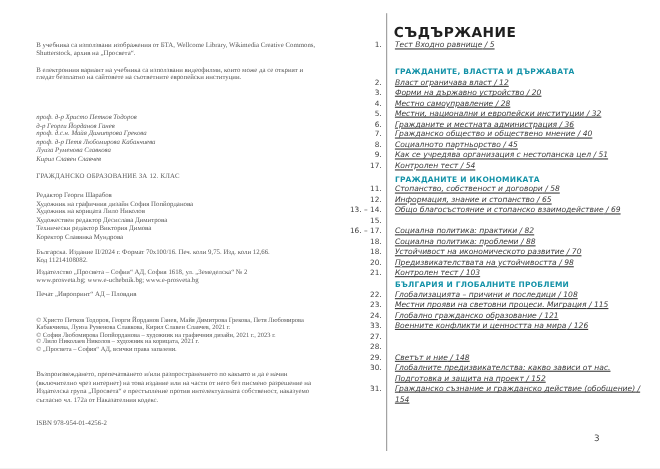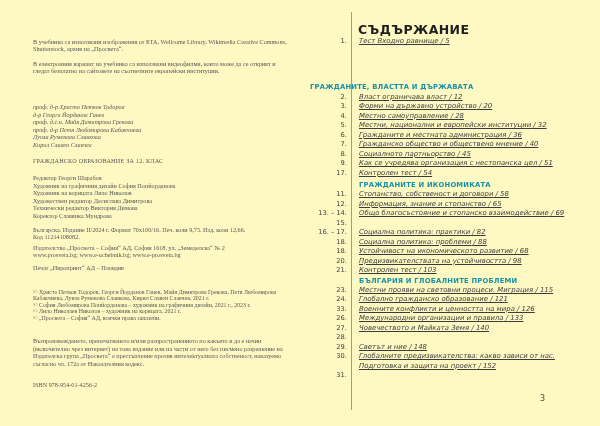--- a/index.html
+++ b/index.html
@@ -1,17 +1,17 @@
 <!DOCTYPE html>
 <html><head>
 <meta charset="utf-8">
 <style>
   html,body{margin:0;padding:0;background:#e9e9e9;}
   .spread{
-    position:relative;width:600px;height:426px;background:#fef9c3;
+    position:relative;width:600px;height:426px;background:#ffffff;
     overflow:hidden;font-family:"Liberation Serif",serif;
   }
   
   .lp{position:absolute;left:33px;width:256px;color:#575757;
       font-size:6.2px;line-height:7.3px;}
   .lp-note1{top:38px;}
   .lp-note2{top:60px;}
   .lp-authors{top:103px;font-style:italic;line-height:7.6px;}
   .lp-booktitle{top:157px;letter-spacing:0.2px;}
   .lp-editorial{top:174px;line-height:7.6px;}
@@ -79,21 +79,21 @@
   <div class="lp lp-legal">Възпроизвеждането, препечатването и/или разпространението по какъвто и да е начин (включително чрез интернет) на това издание или на части от него без писмено разрешение на Издателска група „Просвета“ е престъпление против интелектуалната собственост, наказуемо съгласно чл. 172а от Наказателния кодекс.</div>
   <div class="lp lp-isbn">ISBN 978-954-01-4256-2</div>
 
   <div class="toc-rule"></div>
   <div class="toc-title">СЪДЪРЖАНИЕ</div>
   <div class="toc-list">
       <div class="toc-row">
         <span class="toc-num">1.</span>
         <span class="toc-label">Тест Входно равнище<span class="toc-page"> / 5</span></span>
       </div>
-      <div class="toc-row" style="margin-top: 0; flex-direction: column;">
+      <div class="toc-row" style="margin-top: 15px;">
         <span class="toc-num"></span>
         <span class="toc-sec" style="color: rgb(20, 146, 168);">ГРАЖДАНИТЕ, ВЛАСТТА И ДЪРЖАВАТА</span>
       </div>
       <div class="toc-row">
         <span class="toc-num">2.</span>
         <span class="toc-label">Власт ограничава власт<span class="toc-page"> / 12</span></span>
       </div>
       <div class="toc-row">
         <span class="toc-num">3.</span>
         <span class="toc-label">Форми на държавно устройство<span class="toc-page"> / 20</span></span>
@@ -148,65 +148,65 @@
       <div class="toc-row">
         <span class="toc-num">16. – 17.</span>
         <span class="toc-label">Социална политика: практики<span class="toc-page"> / 82</span></span>
       </div>
       <div class="toc-row">
         <span class="toc-num">18.</span>
         <span class="toc-label">Социална политика: проблеми<span class="toc-page"> / 88</span></span>
       </div>
       <div class="toc-row">
         <span class="toc-num">18.</span>
-        <span class="toc-label">Устойчивост на икономическото развитие<span class="toc-page"> / 68</span></span>
+        <span class="toc-label">Устойчивост на икономическото развитие<span class="toc-page"> / 70</span></span>
       </div>
       <div class="toc-row">
         <span class="toc-num">20.</span>
         <span class="toc-label">Предизвикателствата на устойчивостта<span class="toc-page"> / 98</span></span>
       </div>
       <div class="toc-row">
         <span class="toc-num">21.</span>
         <span class="toc-label">Контролен тест<span class="toc-page"> / 103</span></span>
       </div>
       <div class="toc-row" style="margin-top: 1px;">
         <span class="toc-num"></span>
         <span class="toc-sec" style="color: rgb(20, 146, 168);">БЪЛГАРИЯ И ГЛОБАЛНИТЕ ПРОБЛЕМИ</span>
       </div>
       <div class="toc-row">
+        <span class="toc-num">22.</span>
+        <span class="toc-label">Глобализацията – причини и последици<span class="toc-page"> / 108</span></span>
+      </div>
+      <div class="toc-row">
         <span class="toc-num">23.</span>
         <span class="toc-label">Местни прояви на световни процеси. Миграция<span class="toc-page"> / 115</span></span>
       </div>
       <div class="toc-row">
         <span class="toc-num">24.</span>
         <span class="toc-label">Глобално гражданско образование<span class="toc-page"> / 121</span></span>
       </div>
       <div class="toc-row">
         <span class="toc-num">33.</span>
         <span class="toc-label">Военните конфликти и ценността на мира<span class="toc-page"> / 126</span></span>
       </div>
       <div class="toc-row">
-        <span class="toc-num">26.</span>
-        <span class="toc-label">Международни организации и правила<span class="toc-page"> / 133</span></span>
-      </div>
-      <div class="toc-row">
         <span class="toc-num">27.</span>
-        <span class="toc-label">Човечеството и Майката Земя<span class="toc-page"> / 140</span></span>
       </div>
       <div class="toc-row">
         <span class="toc-num">28.</span>
       </div>
       <div class="toc-row">
         <span class="toc-num">29.</span>
         <span class="toc-label">Светът и ние<span class="toc-page"> / 148</span></span>
       </div>
       <div class="toc-row">
         <span class="toc-num">30.</span>
         <span class="toc-label">Глобалните предизвикателства: какво зависи от нас.
 Подготовка и защита на проект<span class="toc-page"> / 152</span></span>
       </div>
       <div class="toc-row">
         <span class="toc-num">31.</span>
+        <span class="toc-label">Гражданско съзнание и гражданско действие (обобщение)<span class="toc-page"> / 154</span></span>
       </div>
     </div>
   <div class="page-num">3</div>
 
 </div>
 
 </body></html>

